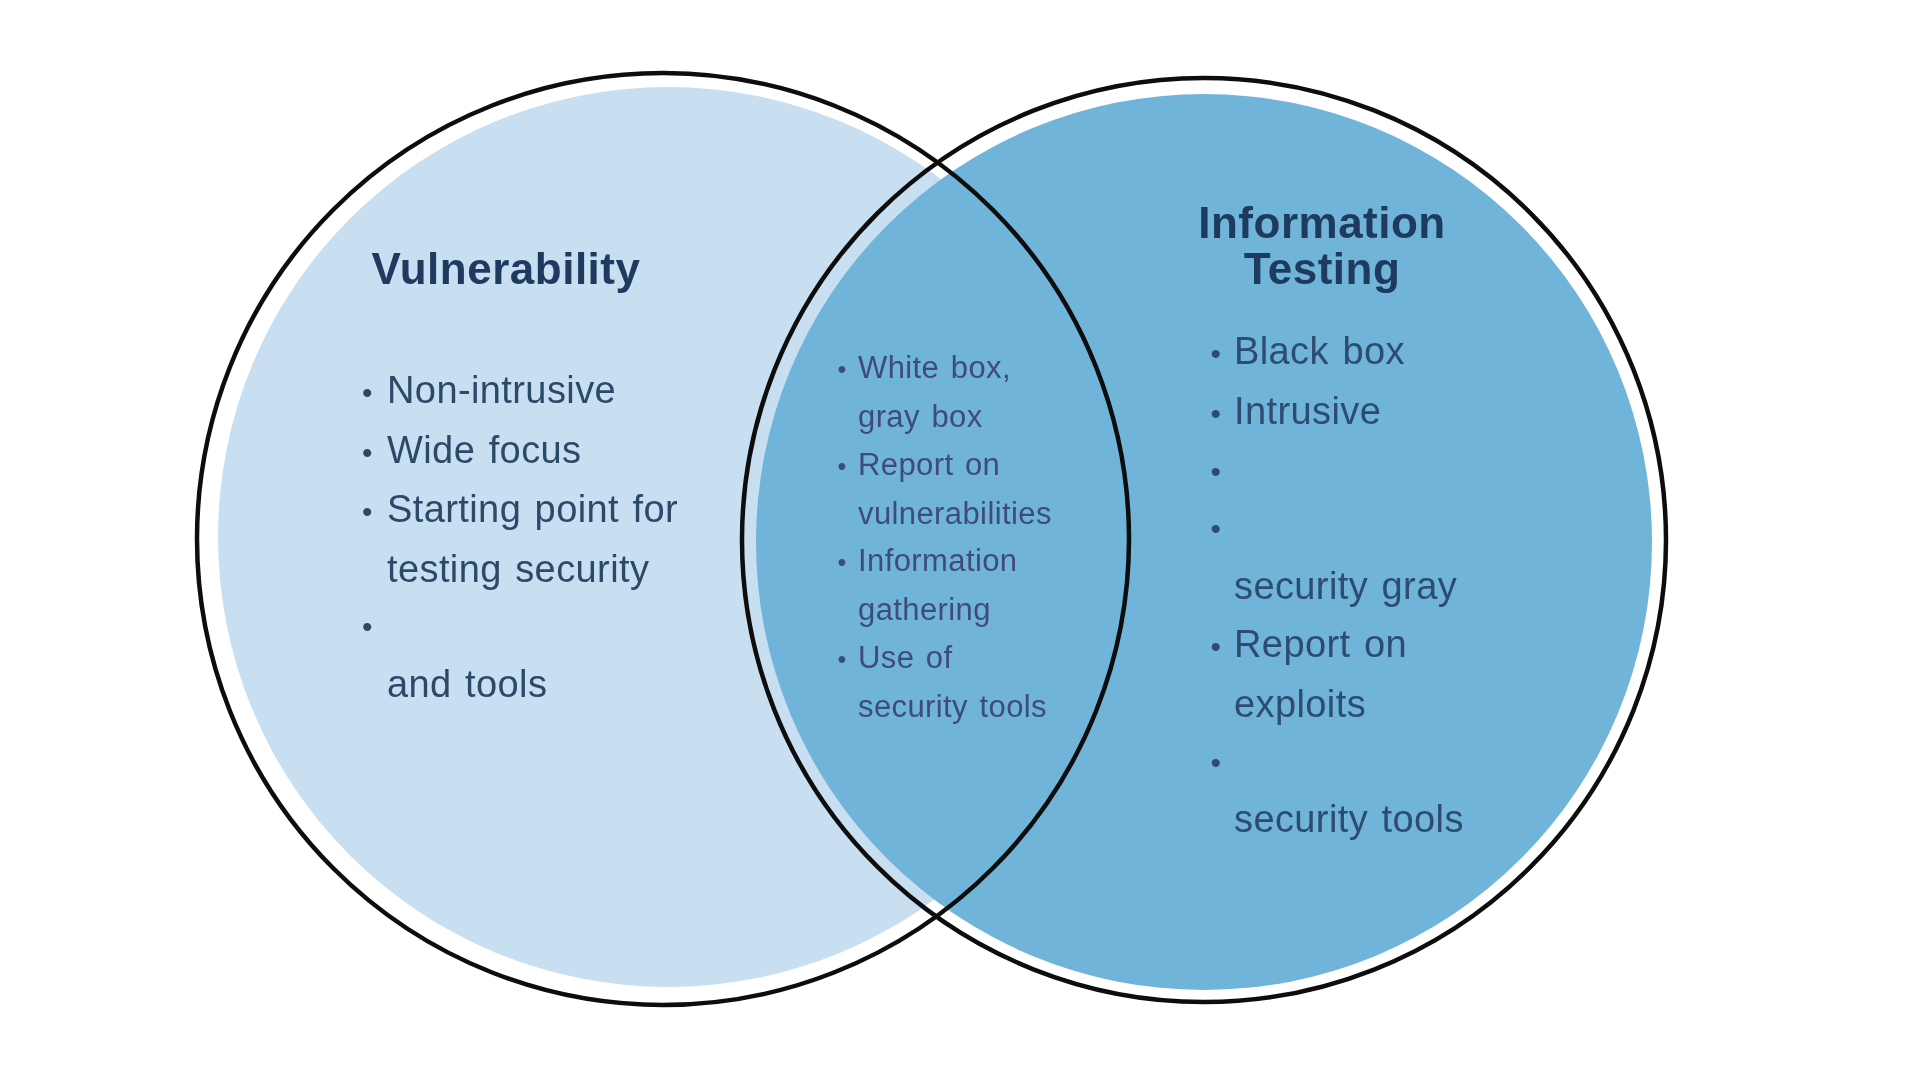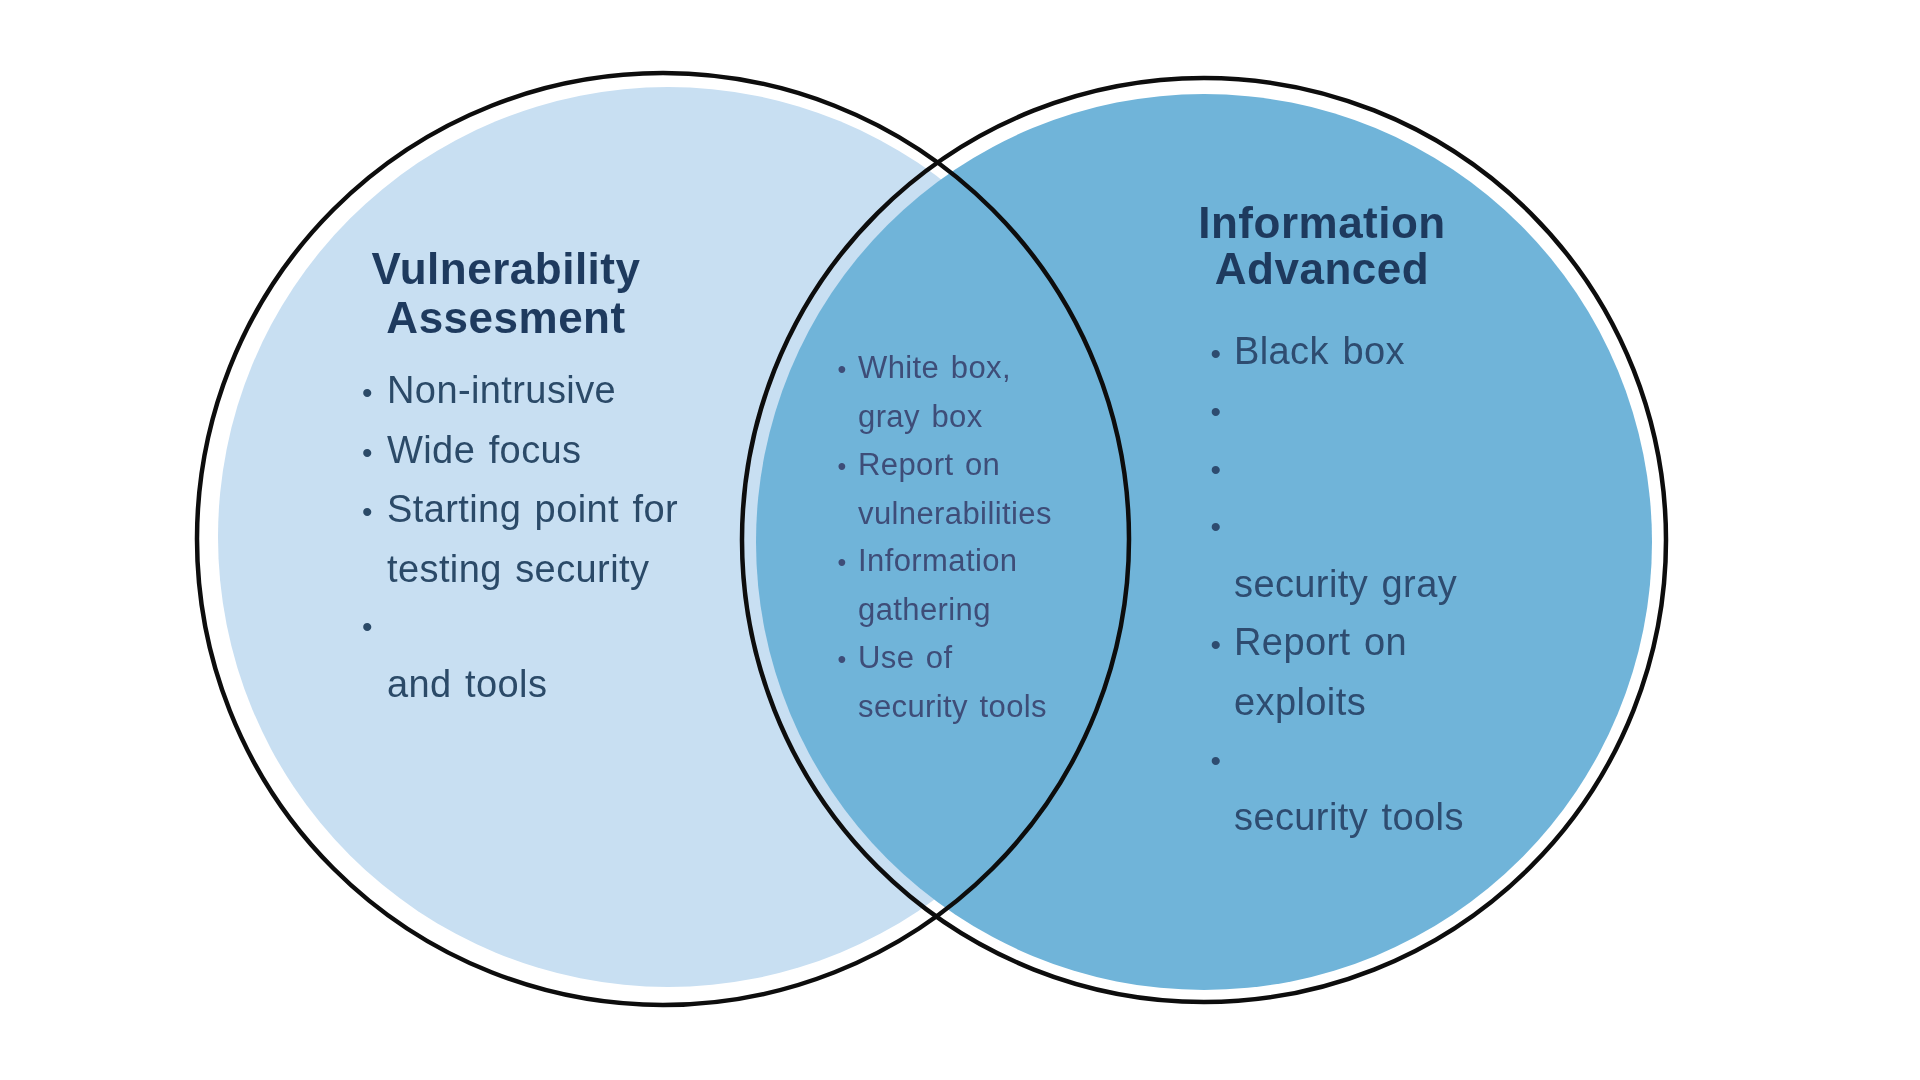--- a/index.html
+++ b/index.html
@@ -75,26 +75,25 @@
 
   <svg class="venn" viewBox="0 0 1920 1080" aria-hidden="true">
     <circle class="fill-left" cx="668" cy="537" r="450"></circle>
     <circle class="fill-right" cx="1204" cy="542" r="448"></circle>
     <circle class="outline" cx="663" cy="539" r="466"></circle>
     <circle class="outline" cx="1204" cy="540" r="462"></circle>
   </svg>
 
   <div class="abs title title-left">
     <span>Vulnerability</span>
-    <span>Assesment</span>
   </div>
 
   <div class="abs title title-right">
     <span>Information</span>
-    <span>Advanced</span>
+    <span>Testing</span>
   </div>
 
   <div class="abs vlist list-left">
       <div class="row">
         <span class="dot">•</span>
         <span class="tx">Non-intrusive</span>
       </div>
       <div class="row">
         <span class="dot">•</span>
         <span class="tx">Wide focus</span>
@@ -149,20 +148,21 @@
         <span class="tx">security tools</span>
       </div>
     </div>
   <div class="abs vlist list-right">
       <div class="row">
         <span class="dot">•</span>
         <span class="tx">Black box</span>
       </div>
       <div class="row">
         <span class="dot">•</span>
+        <span class="tx">Intrusive</span>
       </div>
       <div class="row">
         <span class="dot">•</span>
       </div>
       <div class="row">
         <span class="dot">•</span>
       </div>
       <div class="row">
         <span class="dot"></span>
         <span class="tx">security gray</span>

